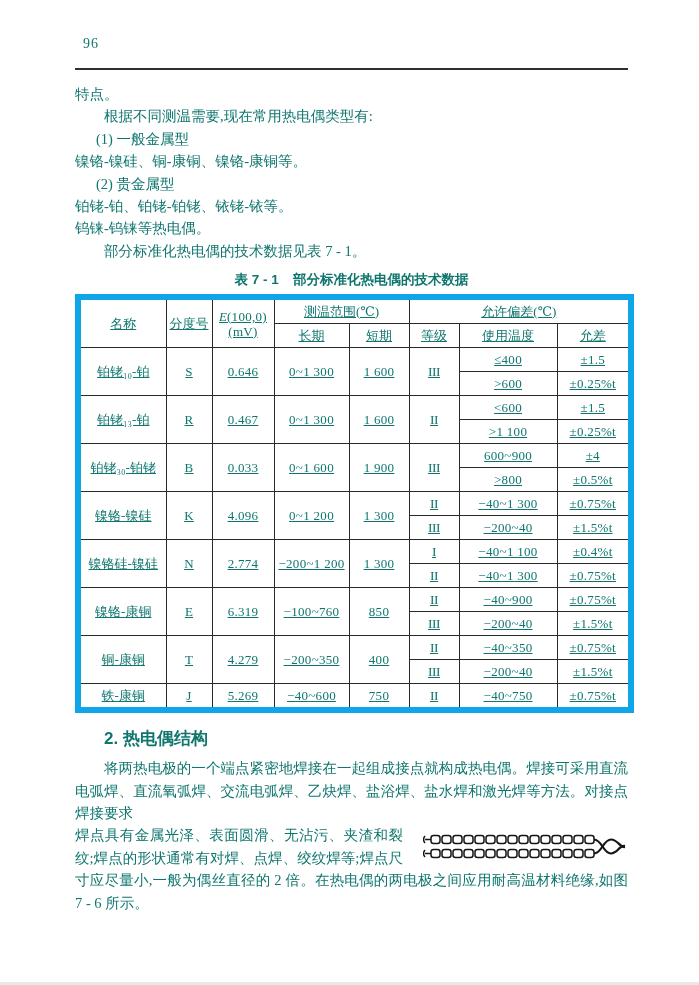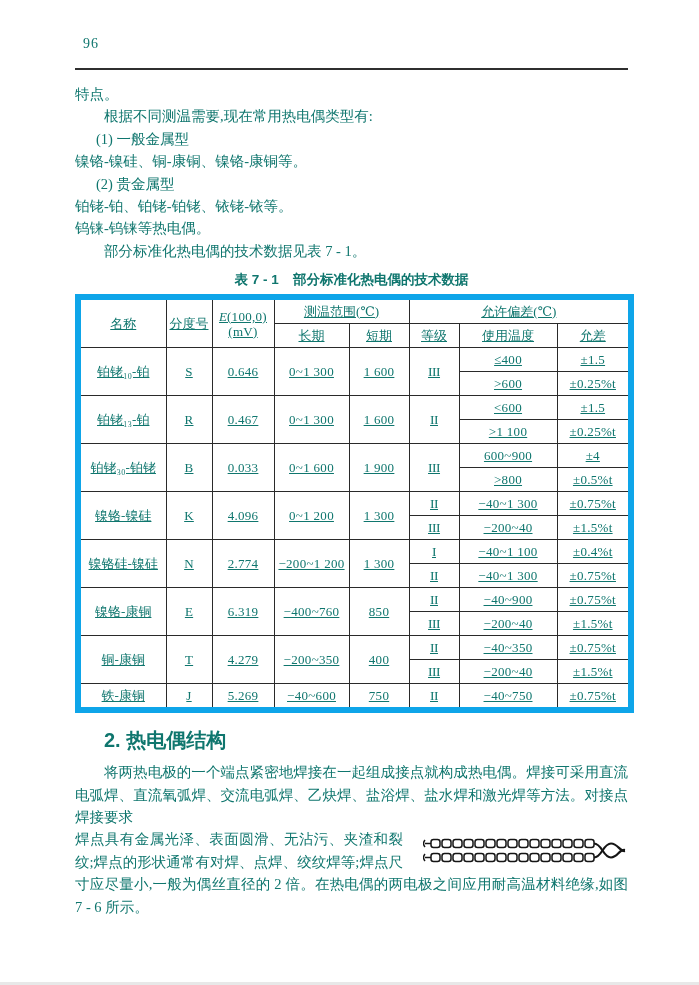--- a/index.html
+++ b/index.html
@@ -25,21 +25,21 @@
   .tcaption .tlabel{margin-right:14px;}
   table.data{border-collapse:collapse;width:553px;margin-top:5px;table-layout:fixed;
     font-size:13px;border:6px solid #0ea5e9;text-decoration:underline;}
   table.data td,table.data th{border:1px solid #2a2a2a;text-align:center;vertical-align:middle;
     height:23px;padding:0 2px;font-weight:normal;overflow:hidden;white-space:nowrap;}
   table.data th{font-size:13px;}
   .num{font-family:"Liberation Serif","DejaVu Serif",serif;letter-spacing:0.3px;}
   .grade{font-family:"Liberation Serif","DejaVu Serif",serif;letter-spacing:-0.5px;font-size:13.5px;}
   .emfhead div{line-height:15px;}
   
-  .sechead{margin:14px 0 0 0;padding-left:29px;font-size:20px;font-weight:bold;
+  .sechead{margin:14px 0 0 0;padding-left:29px;font-size:17px;font-weight:bold;
     font-family:"Liberation Sans","DejaVu Sans",sans-serif;}
   .para{margin:7px 0 0 0;font-size:14.5px;line-height:22.4px;text-align:justify;}
   .para.first-ind{text-indent:29px;}
   
   .figwrap{margin-top:0;}
   .bead-figure{float:right;width:213px;margin:7px 0 2px 12px;}
   .bead-figure svg{display:block;margin:0 0 3px auto;}
   .figcaption{font-size:12.5px;font-weight:bold;white-space:nowrap;
     font-family:"Liberation Sans","DejaVu Sans",sans-serif;}
   .figcaption .flabel{margin-right:10px;}
@@ -176,21 +176,21 @@
       <tr>
         <td class="grade">II</td>
         <td class="num">−40~1 300</td>
         <td class="num">±0.75%t</td>
       </tr>
 
       <tr>
         <td rowspan="2">镍铬-康铜</td>
         <td rowspan="2" class="num">E</td>
         <td rowspan="2" class="num">6.319</td>
-        <td rowspan="2" class="num">−400~760</td>
+        <td rowspan="2" class="num">−100~760</td>
         <td rowspan="2" class="num">850</td>
         <td class="grade">II</td>
         <td class="num">−40~900</td>
         <td class="num">±0.75%t</td>
       </tr>
       <tr>
         <td class="grade">III</td>
         <td class="num">−200~40</td>
         <td class="num">±1.5%t</td>
       </tr>

